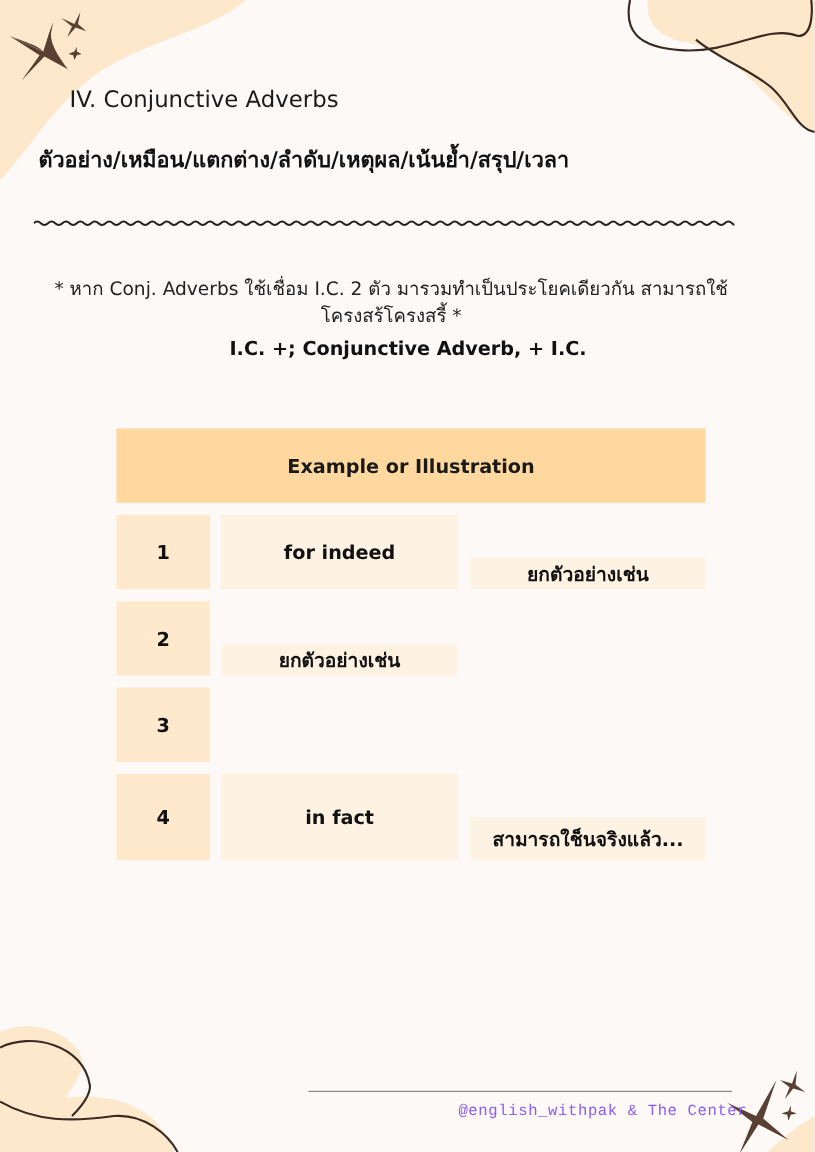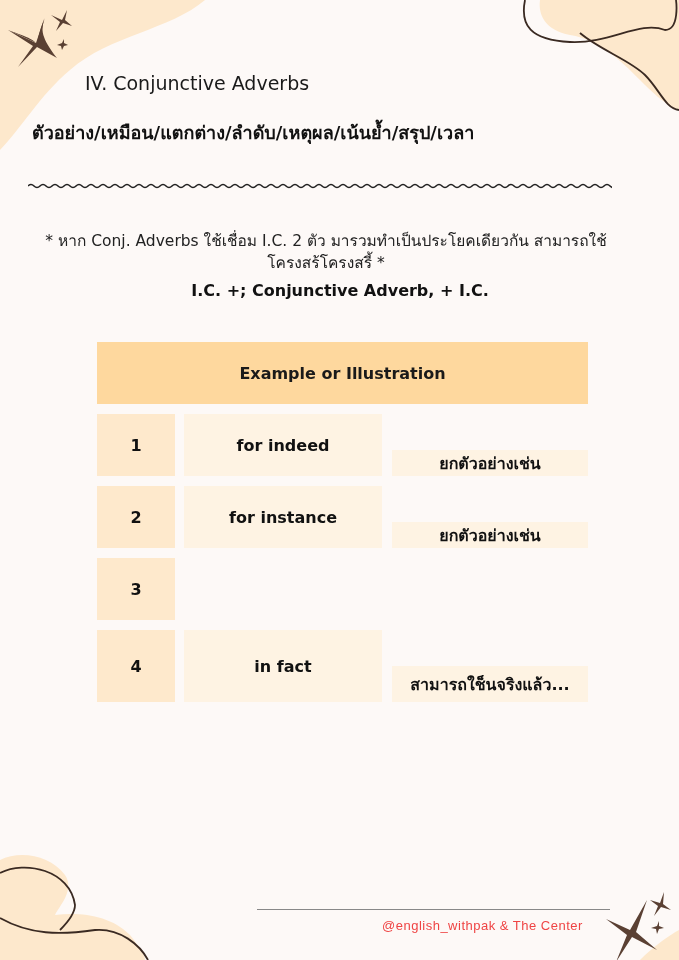--- a/index.html
+++ b/index.html
@@ -1,31 +1,31 @@
 <!DOCTYPE html>
 <html><head>
 <meta charset="utf-8">
 <style>
   html, body { margin:0; padding:0; }
   body { width:679px; height:960px; position:relative; overflow:hidden; background:#fdf9f7; font-family:"DejaVu Sans", sans-serif; color:#111; }
   .deco { position:absolute; left:0; top:0; width:679px; height:960px; pointer-events:none; }
-  .section-title { position:absolute; left:58px; top:72px; font-size:19px; color:#1a1a1a; font-family:"DejaVu Sans", sans-serif;margin-left:27px; }
+  .section-title { position:absolute; left:58px; top:72px; font-size:19px; color:#1a1a1a; font-family:"DejaVu Sans", sans-serif; }
   .thai-heading { position:absolute; left:32px; top:118px; font-size:18px; font-weight:bold; color:#111; }
   .wavy { position:absolute; left:28px; top:180px; width:584px; height:12px; }
   .note { position:absolute; left:16px; top:230px; width:620px; text-align:center; font-size:15.5px; line-height:22px; color:#222; }
   .formula { position:absolute; left:30px; top:281px; width:620px; text-align:center; font-size:16px; font-weight:bold; color:#111; }
-  .table { position:absolute; left:97px; top:342px; width:491px; }
+  .table { position:absolute; left:97px; top:357px; width:491px; }
   .thead { height:62px; background:#fed89e; display:flex; align-items:center; justify-content:center; font-size:16px; font-weight:bold; color:#1a1a1a; }
   .row { display:flex; margin-top:10px; height:62px; }
   .row.tall { height:72px; }
   .c1 { width:78px; background:#fee9cc; display:flex; align-items:center; justify-content:center; font-size:16px; font-weight:bold; }
   .c2 { width:198px; margin-left:9px; background:#fef3e3; display:flex; align-items:center; justify-content:center; font-size:16px; font-weight:bold; }
   .c3 { width:196px; margin-left:10px; background:#fef3e3; display:flex; align-items:center; justify-content:center; font-size:16px; font-weight:bold;margin-top:36px; }
   .footer-line { position:absolute; left:257px; top:909px; width:353px; height:1px; background:#888; }
-  .footer-text { position:absolute; left:382px; top:918px; font-size:13px; letter-spacing:0.5px; color:#ef4444; font-family:Liberation Sans, sans-serif; }
+  .footer-text { position:absolute; left:382px; top:918px; font-size:13px; letter-spacing:0.5px; color:#8b5cf6; font-family:Liberation Mono, monospace; }
 </style>
 </head>
 <body>
 
 <svg class="deco" viewBox="0 0 679 960">
 
   <path d="M0,0 L205,0 C170,30 110,35 70,70 C40,95 20,130 0,150 Z" fill="#fde8cc"></path>
 
   <path d="M540,0 L679,0 L679,110 C665,105 650,90 640,80 C620,60 600,40 570,35 C545,30 538,15 540,0 Z" fill="#fde8cc"></path>
   <path d="M525,0 C520,25 530,40 570,42 C610,44 640,20 665,30 C680,30 676,0 676,0" fill="none" stroke="#3a2a22" stroke-width="1.8"></path>
@@ -62,21 +62,20 @@
 
 <div class="table">
   <div class="thead">Example or Illustration</div>
   <div class="row">
     <div class="c1">1</div>
     <div class="c2">for indeed</div>
     <div class="c3">ยกตัวอย่างเช่น</div>
   </div>
   <div class="row">
     <div class="c1">2</div>
-    <div class="c2">for instance</div>
     <div class="c3">ยกตัวอย่างเช่น</div>
   </div>
   <div class="row">
     <div class="c1">3</div>
   </div>
   <div class="row tall">
     <div class="c1">4</div>
     <div class="c2">in fact</div>
     <div class="c3">สามารถใช็นจริงแล้ว...</div>
   </div>

